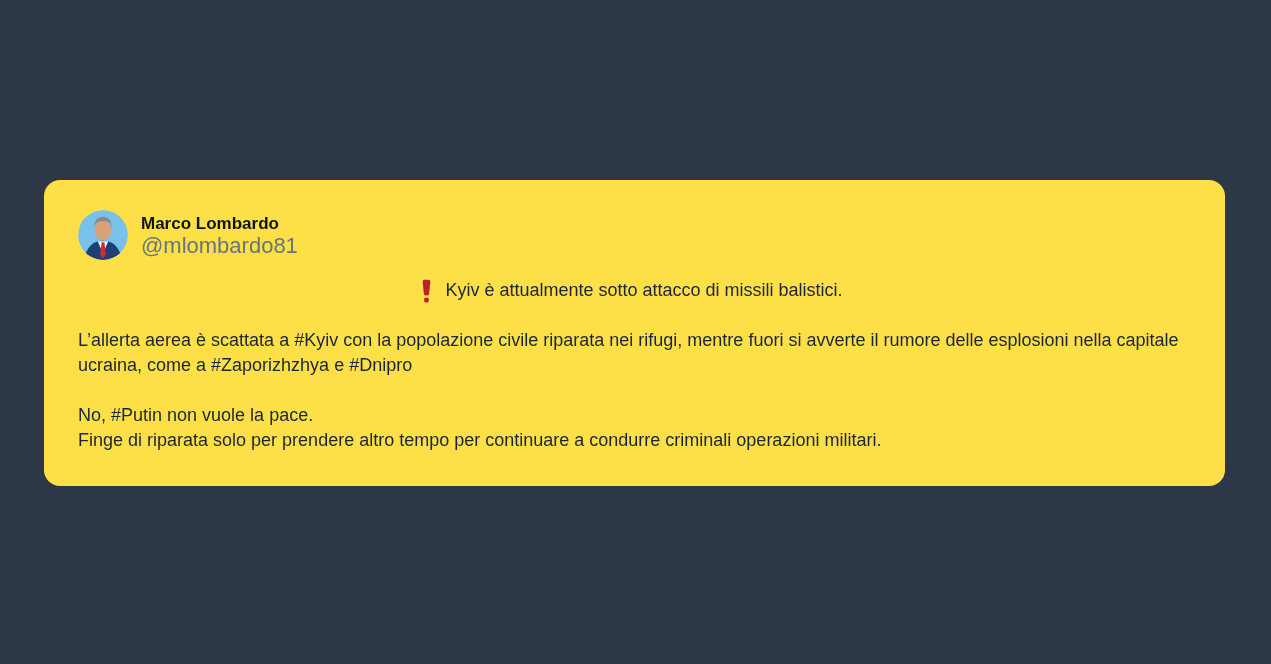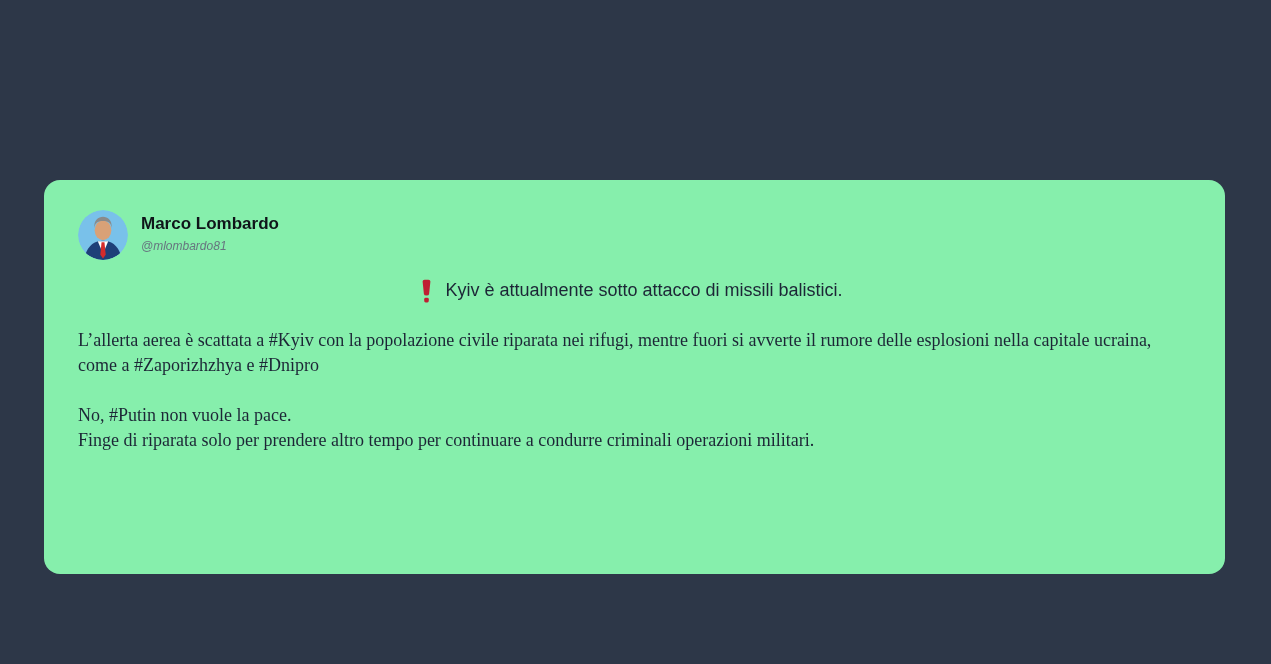--- a/index.html
+++ b/index.html
@@ -6,22 +6,22 @@
   html, body {
     width: 1271px; height: 664px;
     overflow: hidden;
     font-family: "Liberation Sans", sans-serif;
   }
   body { background: #2d3748; position: relative; }
 
   .tweet-card {
     position: absolute;
     left: 44px; top: 180px;
-    width: 1181px; height: 394px;
-    background: #86efac;
+    width: 1181px; height: 306px;
+    background: #fde047;
     border-radius: 16px;
     padding: 30px 40px 0 34px;
   }
 
   .tweet-header {
     display: flex;
     align-items: center;
   }
   .avatar {
     width: 50px; height: 50px;
@@ -31,45 +31,44 @@
   }
   .avatar svg { display: block; width: 50px; height: 50px; }
   .author-block { margin-left: 13px; }
   .author-name {
     font-size: 17px;
     font-weight: bold;
     color: #0f1419;
     line-height: 22px;
   }
   .author-handle {
-    font-size: 12px;
+    font-size: 22px;
     color: #66757f;
     line-height: 22px;
-    font-style: italic;
   }
 
   .tweet-body {
     margin-top: 18px;
     font-size: 18px;
     line-height: 25px;
     color: #1c2636;
   }
   .alert-line {
     display: flex;
     align-items: center;
     margin-bottom: 25px;
     justify-content: center;
   }
   .exclamation-icon {
     display: inline-block;
     width: 13px; height: 24px;
     margin-right: 12px;
     flex: 0 0 13px;
   }
-  .paragraph { margin-bottom: 25px; font-family: Liberation Serif, serif; }
+  .paragraph { margin-bottom: 25px; }
   .paragraph:last-child { margin-bottom: 0; }
 </style>
 </head>
 <body>
 
 <div class="tweet-card">
 
   <div class="tweet-header">
     <div class="avatar">
       <svg viewBox="0 0 48 48">

